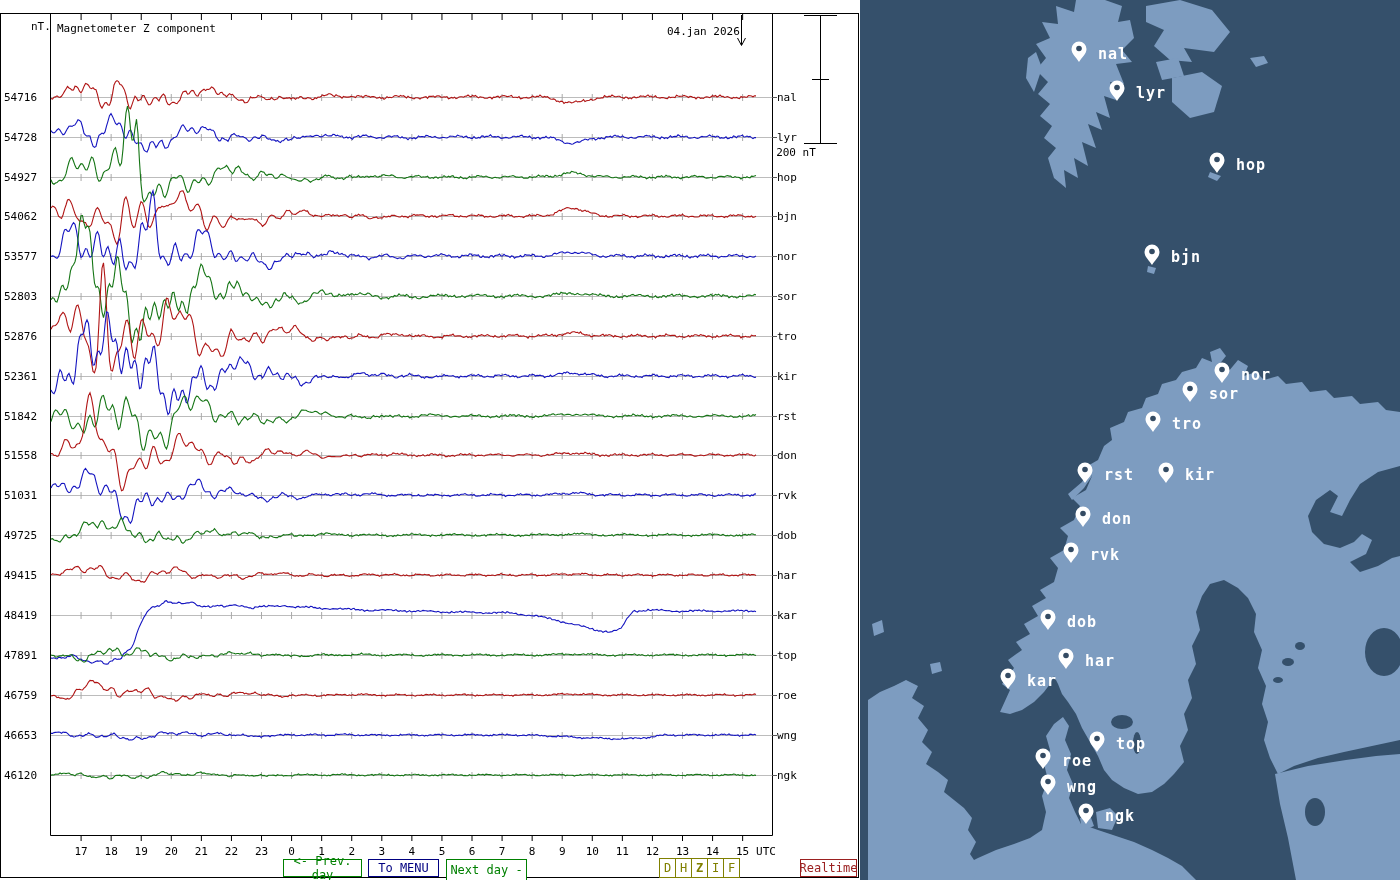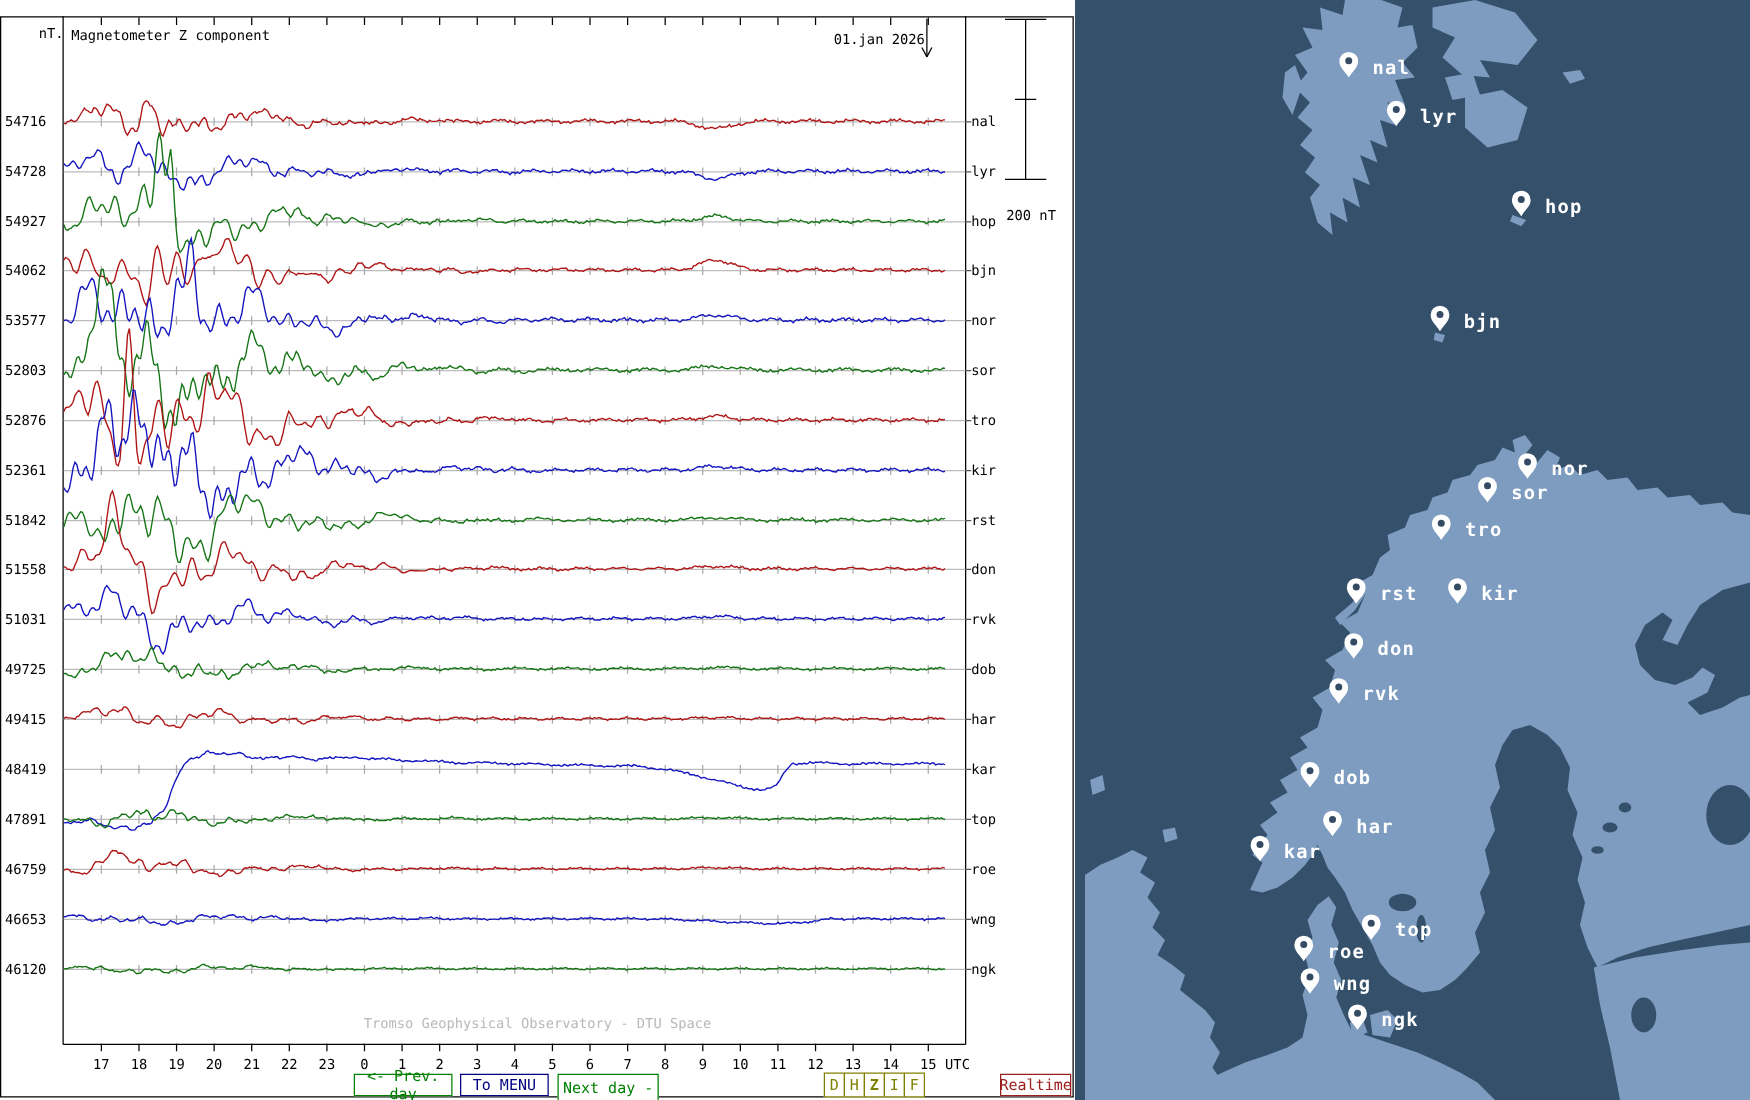--- a/index.html
+++ b/index.html
@@ -2,21 +2,21 @@
 <html><head>
 <meta charset="utf-8">
 <style>
   html,body{margin:0;padding:0;background:#fff;}
   #app{position:relative;width:1400px;height:880px;background:#ffffff;overflow:hidden;
        font-family:"DejaVu Sans Mono",monospace;}
   .lbl{position:absolute;font-size:11px;color:#000;white-space:pre;line-height:12px;}
   #chart-title{left:57px;top:3px;margin-top:20px;}
   #y-unit{left:17px;top:21px;margin-left:14px;}
   #date-label{left:667px;top:26px;}
-  #scalebar-label{left:805px;top:147px;width:64px;margin-top:20px;}
+  #scalebar-label{left:764px;top:147px;width:64px;text-align:center;}
   #footer-credit{left:0;top:813px;width:860px;text-align:center;color:#b9b9b9;}
   .btn{position:absolute;background:#fff;border:1px solid;font-family:"DejaVu Sans Mono",monospace;
        font-size:12px;padding:0;display:flex;align-items:center;justify-content:center;cursor:pointer;box-sizing:border-box;}
   #btn-prev{left:283px;top:859px;width:79px;height:18px;}
   #btn-menu{left:368px;top:859px;width:71px;height:18px;}
   #btn-next{left:446px;top:859px;width:81px;height:36px;}
   #btn-realtime{left:800px;top:859px;width:57px;height:18px;text-align:right;}
   #comp-group{position:absolute;left:660px;top:858px;display:flex;}
   .comp-btn{width:17px;height:20px;border:1px solid;background:#fff;margin-left:-1px;
             font-family:"DejaVu Sans Mono",monospace;font-size:12px;display:flex;
@@ -618,23 +618,22 @@
       <polyline points="51.0,574.9 52.5,573.8 54.0,574.2 55.5,574.3 57.0,574.5 58.5,574.7 60.0,575.3 61.5,573.3 63.0,573.0 64.5,570.9 66.0,569.7 67.5,569.3 69.0,569.7 70.5,569.1 72.0,569.8 73.5,568.2 75.0,567.1 76.5,566.6 78.0,566.4 79.5,567.9 81.0,570.5 82.5,571.8 84.0,572.6 85.5,572.4 87.0,569.8 88.5,569.0 90.0,567.9 91.5,568.0 93.0,568.7 94.5,569.6 96.0,568.1 97.5,568.0 99.0,565.7 100.5,565.5 102.0,566.7 103.5,569.2 105.0,572.1 106.5,576.0 108.0,577.0 109.5,578.1 111.0,578.1 112.5,577.3 114.0,577.7 115.5,578.4 117.0,578.6 118.5,579.2 120.0,578.7 121.5,576.4 123.0,575.4 124.5,573.1 126.0,572.5 127.5,573.3 129.0,575.1 130.5,576.6 132.0,579.7 133.5,579.9 135.0,580.8 136.5,580.6 138.0,580.3 139.5,580.4 141.0,581.8 142.5,581.6 144.0,582.3 145.5,581.1 147.0,578.2 148.5,575.8 150.0,573.1 151.5,571.6 153.0,572.1 154.5,573.0 156.0,573.4 157.5,574.5 159.0,572.7 160.5,571.9 162.0,571.0 163.5,571.0 165.0,571.5 166.5,573.5 168.0,572.8 169.5,572.9 171.0,570.8 172.5,568.5 174.0,567.1 175.5,567.0 177.0,567.0 178.5,569.2 180.0,570.0 181.5,570.5 183.0,571.4 184.5,571.2 186.0,572.0 187.5,573.8 189.0,575.3 190.5,576.8 192.0,578.6 193.5,577.8 195.0,578.1 196.5,577.0 198.0,576.0 199.5,575.3 201.0,575.6 202.5,574.4 204.0,575.6 205.5,575.0 207.0,575.1 208.5,575.2 210.0,575.2 211.5,574.8 213.0,576.2 214.5,576.3 216.0,577.3 217.5,578.5 219.0,578.0 220.5,577.8 222.0,576.9 223.5,575.5 225.0,574.8 226.5,575.3 228.0,574.6 229.5,576.0 231.0,575.5 232.5,575.3 234.0,574.8 235.5,575.0 237.0,574.7 238.5,577.0 240.0,577.5 241.5,578.9 243.0,579.3 244.5,578.6 246.0,577.4 247.5,577.2 249.0,576.1 250.5,576.4 252.0,576.6 253.5,575.5 255.0,575.2 256.5,573.9 258.0,572.7 259.5,572.5 261.0,573.0 262.5,572.8 264.0,574.5 265.5,574.0 267.0,574.4 268.5,574.3 270.0,574.3 271.5,573.8 273.0,574.9 274.5,573.8 276.0,574.3 277.5,573.8 279.0,573.2 280.5,573.0 282.0,573.2 283.5,572.5 285.0,573.1 286.5,573.1 288.0,572.9 289.5,574.2 291.0,574.5 292.5,575.2 294.0,576.0 295.5,576.1 297.0,575.5 298.5,576.4 300.0,575.3 301.5,576.1 303.0,576.1 304.5,575.9 306.0,575.2 307.5,575.2 309.0,573.4 310.5,574.0 312.0,573.8 313.5,574.2 315.0,575.1 316.5,575.4 318.0,574.8 319.5,575.3 321.0,575.0 322.5,575.1 324.0,576.4 325.5,576.2 327.0,576.6 328.5,576.4 330.0,575.5 331.5,574.7 333.0,575.3 334.5,574.2 336.0,575.3 337.5,575.0 339.0,574.9 340.5,574.6 342.0,574.9 343.5,574.2 345.0,575.7 346.5,575.6 348.0,576.0 349.5,576.5 351.0,576.0 352.5,575.6 354.0,576.1 355.5,575.5 357.0,575.6 358.5,575.8 360.0,574.5 361.5,574.6 363.0,574.0 364.5,573.7 366.0,574.0 367.5,574.7 369.0,573.8 370.5,574.9 372.0,574.1 373.5,574.4 375.0,574.8 376.5,575.4 378.0,575.2 379.5,576.4 381.0,575.2 382.5,575.1 384.0,574.9 385.5,574.4 387.0,574.6 388.5,575.1 390.0,574.5 391.5,574.5 393.0,574.4 394.5,573.4 396.0,574.4 397.5,574.4 399.0,575.0 400.5,575.6 402.0,575.8 403.5,574.9 405.0,575.9 406.5,574.9 408.0,575.7 409.5,575.9 411.0,575.8 412.5,575.2 414.0,575.4 415.5,573.9 417.0,574.4 418.5,574.4 420.0,574.2 421.5,574.8 423.0,574.9 424.5,574.3 426.0,574.7 427.5,574.9 429.0,574.7 430.5,576.2 432.0,575.7 433.5,576.0 435.0,575.8 436.5,575.4 438.0,574.8 439.5,575.8 441.0,574.7 442.5,575.5 444.0,574.9 445.5,574.4 447.0,574.0 448.5,574.5 450.0,573.9 451.5,575.2 453.0,575.2 454.5,575.1 456.0,575.5 457.5,575.1 459.0,575.0 460.5,575.8 462.0,575.8 463.5,575.7 465.0,576.2 466.5,574.7 468.0,574.8 469.5,574.4 471.0,574.3 472.5,574.4 474.0,575.2 475.5,574.0 477.0,574.8 478.5,574.1 480.0,574.2 481.5,574.8 483.0,575.5 484.5,575.3 486.0,576.3 487.5,575.4 489.0,575.2 490.5,575.5 492.0,575.1 493.5,575.3 495.0,575.7 496.5,575.0 498.0,574.5 499.5,574.6 501.0,573.4 502.5,574.5 504.0,574.5 505.5,574.8 507.0,575.0 508.5,575.3 510.0,574.3 511.5,575.6 513.0,575.0 514.5,575.8 516.0,576.1 517.5,576.0 519.0,575.2 520.5,575.5 522.0,574.3 523.5,574.7 525.0,575.0 526.5,574.5 528.0,574.8 529.5,574.5 531.0,573.9 532.5,574.2 534.0,574.8 535.5,574.5 537.0,576.0 538.5,575.4 540.0,575.5 541.5,575.4 543.0,575.4 544.5,574.8 546.0,576.1 547.5,575.1 549.0,575.4 550.5,574.9 552.0,574.1 553.5,573.7 555.0,574.2 556.5,573.5 558.0,574.4 559.5,574.4 561.0,573.8 562.5,574.2 564.0,573.9 565.5,574.0 567.0,574.8 568.5,575.1 570.0,574.6 571.5,575.3 573.0,573.9 574.5,574.1 576.0,574.0 577.5,574.0 579.0,573.8 580.5,574.6 582.0,573.2 583.5,573.8 585.0,573.4 586.5,573.5 588.0,574.3 589.5,575.0 591.0,574.7 592.5,575.5 594.0,575.0 595.5,574.8 597.0,575.6 598.5,575.3 600.0,575.7 601.5,575.8 603.0,575.2 604.5,574.4 606.0,574.8 607.5,573.7 609.0,574.7 610.5,574.6 612.0,574.7 613.5,574.5 615.0,574.9 616.5,573.9 618.0,575.3 619.5,575.1 621.0,575.7 622.5,576.1 624.0,575.9 625.5,575.1 627.0,575.6 628.5,574.9 630.0,575.0 631.5,575.6 633.0,574.7 634.5,574.8 636.0,574.4 637.5,573.8 639.0,574.0 640.5,574.9 642.0,574.3 643.5,575.7 645.0,575.1 646.5,575.1 648.0,575.1 649.5,575.5 651.0,575.1 652.5,576.5 654.0,575.6 655.5,575.6 657.0,575.2 658.5,574.5 660.0,574.2 661.5,574.9 663.0,574.3 664.5,574.8 666.0,574.9 667.5,573.9 669.0,574.5 670.5,574.5 672.0,574.8 673.5,575.6 675.0,576.1 676.5,575.3 678.0,576.1 679.5,574.9 681.0,575.3 682.5,575.4 684.0,575.5 685.5,575.0 687.0,575.5 688.5,574.0 690.0,574.3 691.5,574.1 693.0,574.1 694.5,574.7 696.0,575.2 697.5,574.7 699.0,575.1 700.5,575.0 702.0,574.7 703.5,575.9 705.0,575.7 706.5,576.0 708.0,575.9 709.5,575.4 711.0,574.5 712.5,575.2 714.0,574.1 715.5,575.0 717.0,574.8 718.5,574.6 720.0,574.1 721.5,574.6 723.0,573.7 724.5,575.0 726.0,575.2 727.5,575.4 729.0,575.9 730.5,575.6 732.0,575.0 733.5,575.6 735.0,575.4 736.5,575.3 738.0,576.1 739.5,574.9 741.0,574.8 742.5,574.4 744.0,574.0 745.5,574.0 747.0,575.1 748.5,574.2 750.0,575.3 751.5,574.6 753.0,574.6 754.5,574.8 756.0,575.6" fill="none" stroke="#b01515" stroke-width="1.1"></polyline>
       <polyline points="51.0,658.1 52.5,658.3 54.0,657.8 55.5,658.5 57.0,658.8 58.5,657.3 60.0,657.4 61.5,658.1 63.0,657.6 64.5,658.2 66.0,657.9 67.5,656.2 69.0,656.6 70.5,656.3 72.0,654.5 73.5,654.9 75.0,655.7 76.5,656.4 78.0,658.5 79.5,659.2 81.0,659.1 82.5,660.3 84.0,660.8 85.5,660.6 87.0,660.9 88.5,661.2 90.0,662.3 91.5,663.1 93.0,662.7 94.5,662.1 96.0,661.3 97.5,660.9 99.0,661.3 100.5,660.8 102.0,661.4 103.5,663.5 105.0,664.0 106.5,664.1 108.0,663.9 109.5,661.8 111.0,661.0 112.5,660.9 114.0,659.0 115.5,658.6 117.0,659.5 118.5,659.0 120.0,659.2 121.5,658.3 123.0,654.5 124.5,653.0 126.0,652.2 127.5,650.4 129.0,649.7 130.5,649.0 132.0,646.7 133.5,643.9 135.0,639.6 136.5,634.3 138.0,630.1 139.5,626.4 141.0,623.3 142.5,620.3 144.0,617.1 145.5,614.9 147.0,612.1 148.5,610.3 150.0,609.1 151.5,607.5 153.0,606.5 154.5,607.1 156.0,606.4 157.5,605.7 159.0,606.4 160.5,605.2 162.0,603.7 163.5,603.1 165.0,601.1 166.5,600.7 168.0,602.3 169.5,602.0 171.0,602.1 172.5,603.3 174.0,603.0 175.5,603.2 177.0,603.3 178.5,602.2 180.0,602.5 181.5,603.6 183.0,603.6 184.5,603.5 186.0,603.1 187.5,602.8 189.0,602.9 190.5,602.2 192.0,602.0 193.5,602.6 195.0,603.4 196.5,605.1 198.0,605.9 199.5,605.5 201.0,606.5 202.5,606.9 204.0,606.2 205.5,606.6 207.0,606.3 208.5,605.9 210.0,607.5 211.5,607.1 213.0,605.8 214.5,606.3 216.0,605.9 217.5,605.3 219.0,606.0 220.5,605.4 222.0,605.4 223.5,607.0 225.0,606.9 226.5,606.1 228.0,606.0 229.5,605.4 231.0,605.4 232.5,605.3 234.0,604.7 235.5,604.9 237.0,605.6 238.5,606.0 240.0,606.3 241.5,605.6 243.0,606.0 244.5,607.0 246.0,606.9 247.5,607.3 249.0,607.9 250.5,607.7 252.0,608.7 253.5,608.7 255.0,606.9 256.5,607.0 258.0,607.2 259.5,606.2 261.0,606.6 262.5,606.4 264.0,605.5 265.5,606.7 267.0,606.8 268.5,605.4 270.0,605.7 271.5,605.9 273.0,605.7 274.5,606.4 276.0,606.0 277.5,605.7 279.0,606.5 280.5,606.5 282.0,606.0 283.5,605.7 285.0,605.6 286.5,606.4 288.0,606.7 289.5,606.5 291.0,606.9 292.5,606.9 294.0,607.3 295.5,607.8 297.0,606.6 298.5,606.4 300.0,607.5 301.5,607.0 303.0,606.9 304.5,607.2 306.0,606.2 307.5,606.9 309.0,607.6 310.5,606.3 312.0,606.5 313.5,607.6 315.0,607.4 316.5,608.1 318.0,608.4 319.5,607.7 321.0,608.7 322.5,609.3 324.0,608.5 325.5,608.6 327.0,608.8 328.5,609.0 330.0,609.5 331.5,609.0 333.0,608.6 334.5,608.9 336.0,608.9 337.5,609.1 339.0,608.6 340.5,608.1 342.0,609.1 343.5,609.1 345.0,608.5 346.5,608.9 348.0,608.4 349.5,608.5 351.0,609.6 352.5,608.7 354.0,608.3 355.5,609.8 357.0,609.6 358.5,609.6 360.0,610.3 361.5,609.6 363.0,610.1 364.5,611.3 366.0,610.5 367.5,610.2 369.0,611.0 370.5,610.8 372.0,611.0 373.5,610.9 375.0,609.9 376.5,610.2 378.0,610.5 379.5,610.1 381.0,609.8 382.5,609.5 384.0,609.9 385.5,610.3 387.0,609.6 388.5,609.6 390.0,609.8 391.5,609.8 393.0,610.7 394.5,610.4 396.0,609.6 397.5,610.9 399.0,611.3 400.5,610.6 402.0,611.2 403.5,610.9 405.0,610.7 406.5,612.1 408.0,611.6 409.5,610.6 411.0,611.7 412.5,611.6 414.0,611.2 415.5,611.6 417.0,610.7 418.5,610.6 420.0,611.5 421.5,611.0 423.0,610.4 424.5,610.6 426.0,610.7 427.5,611.1 429.0,611.0 430.5,610.6 432.0,611.0 433.5,611.4 435.0,611.8 436.5,611.9 438.0,611.3 439.5,611.9 441.0,612.8 442.5,612.1 444.0,612.2 445.5,612.5 447.0,612.0 448.5,612.9 450.0,612.9 451.5,611.5 453.0,612.2 454.5,612.7 456.0,611.8 457.5,612.1 459.0,611.8 460.5,611.1 462.0,612.3 463.5,612.1 465.0,611.0 466.5,611.6 468.0,611.9 469.5,611.9 471.0,612.3 472.5,611.8 474.0,612.0 475.5,612.8 477.0,612.9 478.5,612.8 480.0,612.6 481.5,612.8 483.0,613.7 484.5,613.3 486.0,612.8 487.5,613.2 489.0,612.9 490.5,613.2 492.0,613.5 493.5,612.2 495.0,612.3 496.5,613.3 498.0,612.3 499.5,612.2 501.0,612.5 502.5,611.7 504.0,612.5 505.5,613.1 507.0,611.7 508.5,612.2 510.0,613.1 511.5,612.8 513.0,613.3 514.5,613.5 516.0,613.2 517.5,614.4 519.0,614.9 520.5,614.4 522.0,614.6 523.5,615.0 525.0,615.5 526.5,615.7 528.0,615.2 529.5,615.3 531.0,615.7 532.5,615.7 534.0,616.1 535.5,615.4 537.0,615.3 538.5,616.7 540.0,616.5 541.5,616.1 543.0,617.0 544.5,616.9 546.0,617.4 547.5,618.7 549.0,617.9 550.5,618.0 552.0,619.8 553.5,619.7 555.0,619.8 556.5,620.7 558.0,620.4 559.5,621.4 561.0,622.6 562.5,621.9 564.0,622.1 565.5,623.1 567.0,623.3 568.5,623.7 570.0,623.7 571.5,623.5 573.0,624.3 574.5,624.7 576.0,624.7 577.5,624.8 579.0,624.8 580.5,625.8 582.0,626.4 583.5,625.9 585.0,626.6 586.5,627.3 588.0,627.5 589.5,628.8 591.0,628.7 592.5,628.3 594.0,630.2 595.5,630.7 597.0,630.1 598.5,631.1 600.0,630.9 601.5,631.0 603.0,632.3 604.5,631.6 606.0,631.0 607.5,632.2 609.0,632.2 610.5,631.9 612.0,631.8 613.5,630.6 615.0,630.3 616.5,630.5 618.0,629.4 619.5,628.5 621.0,628.2 622.5,626.0 624.0,623.9 625.5,620.9 627.0,618.3 628.5,616.9 630.0,615.0 631.5,613.3 633.0,611.4 634.5,610.5 636.0,611.4 637.5,612.0 639.0,610.8 640.5,611.0 642.0,611.2 643.5,610.5 645.0,611.2 646.5,610.8 648.0,609.3 649.5,610.2 651.0,610.6 652.5,609.6 654.0,610.0 655.5,609.7 657.0,609.4 658.5,610.5 660.0,610.1 661.5,609.4 663.0,610.1 664.5,610.5 666.0,610.6 667.5,610.8 669.0,610.5 670.5,611.0 672.0,611.6 673.5,611.5 675.0,611.5 676.5,611.1 678.0,611.5 679.5,612.3 681.0,611.5 682.5,611.0 684.0,611.6 685.5,611.2 687.0,611.4 688.5,611.5 690.0,610.1 691.5,610.5 693.0,611.5 694.5,610.3 696.0,610.2 697.5,610.6 699.0,609.9 700.5,610.8 702.0,611.1 703.5,609.8 705.0,610.5 706.5,611.3 708.0,610.9 709.5,611.2 711.0,611.1 712.5,611.0 714.0,611.9 715.5,611.8 717.0,611.3 718.5,611.4 720.0,611.5 721.5,611.9 723.0,611.6 724.5,610.8 726.0,611.1 727.5,611.2 729.0,610.9 730.5,611.1 732.0,610.2 733.5,610.0 735.0,611.2 736.5,610.5 738.0,609.8 739.5,610.7 741.0,610.3 742.5,610.6 744.0,611.4 745.5,610.3 747.0,610.4 748.5,611.9 750.0,611.3 751.5,611.1 753.0,611.6 754.5,611.1 756.0,611.8" fill="none" stroke="#1515c0" stroke-width="1.1"></polyline>
       <polyline points="51.0,654.9 52.5,655.4 54.0,655.5 55.5,657.1 57.0,657.0 58.5,656.3 60.0,655.9 61.5,655.9 63.0,654.9 64.5,656.2 66.0,655.6 67.5,655.8 69.0,655.5 70.5,654.8 72.0,654.8 73.5,657.3 75.0,658.9 76.5,660.6 78.0,660.8 79.5,659.4 81.0,660.1 82.5,661.4 84.0,662.2 85.5,661.6 87.0,659.4 88.5,655.6 90.0,655.1 91.5,654.1 93.0,654.5 94.5,654.2 96.0,653.0 97.5,651.2 99.0,651.5 100.5,651.3 102.0,652.8 103.5,654.2 105.0,653.3 106.5,651.8 108.0,649.7 109.5,648.5 111.0,649.5 112.5,651.3 114.0,650.3 115.5,649.8 117.0,648.0 118.5,649.0 120.0,652.1 121.5,655.2 123.0,655.8 124.5,656.0 126.0,654.1 127.5,654.1 129.0,655.0 130.5,654.7 132.0,654.1 133.5,652.3 135.0,649.5 136.5,647.8 138.0,648.0 139.5,648.3 141.0,650.9 142.5,651.0 144.0,650.6 145.5,650.3 147.0,651.6 148.5,653.3 150.0,656.5 151.5,655.9 153.0,654.6 154.5,653.5 156.0,653.2 157.5,654.8 159.0,656.5 160.5,656.3 162.0,655.8 163.5,656.3 165.0,656.2 166.5,658.8 168.0,659.9 169.5,660.8 171.0,660.9 172.5,660.2 174.0,658.2 175.5,658.6 177.0,658.0 178.5,658.3 180.0,657.7 181.5,655.5 183.0,653.9 184.5,654.4 186.0,655.4 187.5,656.9 189.0,657.7 190.5,656.0 192.0,656.5 193.5,656.8 195.0,657.8 196.5,658.4 198.0,658.2 199.5,656.3 201.0,656.4 202.5,655.2 204.0,655.2 205.5,655.7 207.0,655.8 208.5,655.7 210.0,655.8 211.5,654.8 213.0,655.1 214.5,656.7 216.0,656.7 217.5,657.0 219.0,655.4 220.5,653.9 222.0,653.7 223.5,654.6 225.0,653.7 226.5,653.9 228.0,652.0 229.5,651.6 231.0,652.4 232.5,653.0 234.0,653.2 235.5,654.0 237.0,653.5 238.5,653.5 240.0,654.1 241.5,653.2 243.0,654.0 244.5,654.2 246.0,653.9 247.5,653.1 249.0,653.0 250.5,652.0 252.0,654.0 253.5,654.4 255.0,654.4 256.5,654.2 258.0,654.1 259.5,654.4 261.0,656.2 262.5,656.0 264.0,655.4 265.5,655.5 267.0,654.5 268.5,655.0 270.0,655.0 271.5,654.5 273.0,654.3 274.5,655.0 276.0,653.9 277.5,654.8 279.0,654.3 280.5,654.7 282.0,655.6 283.5,656.0 285.0,654.9 286.5,655.3 288.0,654.9 289.5,655.5 291.0,656.5 292.5,655.4 294.0,655.0 295.5,655.2 297.0,655.5 298.5,656.0 300.0,656.8 301.5,655.5 303.0,656.5 304.5,656.4 306.0,656.5 307.5,656.4 309.0,656.4 310.5,655.6 312.0,656.4 313.5,655.5 315.0,654.7 316.5,654.8 318.0,654.4 319.5,654.8 321.0,655.0 322.5,654.1 324.0,653.6 325.5,654.8 327.0,654.4 328.5,655.5 330.0,654.8 331.5,654.4 333.0,654.7 334.5,655.6 336.0,654.9 337.5,655.6 339.0,654.9 340.5,655.0 342.0,655.8 343.5,655.4 345.0,655.1 346.5,655.4 348.0,655.4 349.5,655.3 351.0,655.9 352.5,654.2 354.0,654.7 355.5,654.7 357.0,654.8 358.5,654.4 360.0,654.2 361.5,653.0 363.0,654.3 364.5,654.2 366.0,654.0 367.5,654.2 369.0,653.9 370.5,654.3 372.0,655.3 373.5,655.1 375.0,654.6 376.5,655.6 378.0,655.1 379.5,656.0 381.0,655.7 382.5,655.2 384.0,655.2 385.5,656.2 387.0,655.2 388.5,655.7 390.0,654.8 391.5,654.6 393.0,655.4 394.5,655.3 396.0,654.5 397.5,654.6 399.0,654.3 400.5,654.3 402.0,655.3 403.5,654.1 405.0,654.3 406.5,654.4 408.0,654.8 409.5,654.8 411.0,655.4 412.5,654.2 414.0,655.5 415.5,655.7 417.0,655.7 418.5,655.8 420.0,655.6 421.5,655.4 423.0,656.4 424.5,656.0 426.0,655.1 427.5,655.6 429.0,654.8 430.5,655.5 432.0,655.4 433.5,654.6 435.0,654.0 436.5,655.0 438.0,654.2 439.5,655.0 441.0,654.3 442.5,653.9 444.0,654.5 445.5,655.1 447.0,654.5 448.5,654.9 450.0,654.7 451.5,654.8 453.0,656.0 454.5,655.2 456.0,655.2 457.5,655.3 459.0,655.6 460.5,655.6 462.0,656.3 463.5,654.7 465.0,655.3 466.5,655.4 468.0,655.3 469.5,655.1 471.0,654.8 472.5,653.9 474.0,654.9 475.5,654.8 477.0,654.1 478.5,654.5 480.0,653.9 481.5,654.5 483.0,655.0 484.5,654.7 486.0,654.1 487.5,655.3 489.0,654.7 490.5,655.8 492.0,655.4 493.5,655.0 495.0,655.2 496.5,656.1 498.0,655.5 499.5,655.8 501.0,655.2 502.5,654.9 504.0,655.9 505.5,655.4 507.0,654.9 508.5,654.7 510.0,654.7 511.5,654.5 513.0,655.4 514.5,653.9 516.0,654.2 517.5,654.4 519.0,654.6 520.5,654.6 522.0,654.9 523.5,653.9 525.0,655.0 526.5,655.4 528.0,655.1 529.5,655.5 531.0,655.0 532.5,655.3 534.0,656.1 535.5,655.9 537.0,655.0 538.5,655.8 540.0,655.0 541.5,655.8 543.0,655.5 544.5,654.8 546.0,654.3 547.5,655.1 549.0,654.3 550.5,654.8 552.0,654.1 553.5,653.5 555.0,654.3 556.5,654.4 558.0,653.9 559.5,653.9 561.0,653.9 562.5,653.7 564.0,655.1 565.5,654.0 567.0,654.2 568.5,654.3 570.0,654.6 571.5,654.6 573.0,655.2 574.5,653.8 576.0,654.5 577.5,654.8 579.0,654.6 580.5,654.6 582.0,654.2 583.5,653.8 585.0,654.5 586.5,654.7 588.0,653.6 589.5,654.3 591.0,653.5 592.5,654.3 594.0,654.6 595.5,654.3 597.0,653.7 598.5,654.9 600.0,654.4 601.5,655.3 603.0,655.1 604.5,654.6 606.0,655.2 607.5,655.9 609.0,655.5 610.5,655.6 612.0,655.4 613.5,655.0 615.0,656.3 616.5,655.5 618.0,655.2 619.5,654.9 621.0,655.0 622.5,654.8 624.0,655.6 625.5,654.0 627.0,654.3 628.5,654.5 630.0,654.5 631.5,654.6 633.0,654.5 634.5,653.8 636.0,654.7 637.5,655.3 639.0,654.6 640.5,655.2 642.0,654.6 643.5,655.2 645.0,655.8 646.5,655.8 648.0,654.9 649.5,655.9 651.0,655.2 652.5,656.0 654.0,655.8 655.5,655.0 657.0,654.9 658.5,655.5 660.0,654.9 661.5,655.0 663.0,654.6 664.5,653.8 666.0,655.0 667.5,654.7 669.0,654.4 670.5,654.2 672.0,654.4 673.5,654.2 675.0,655.6 676.5,654.4 678.0,654.7 679.5,655.0 681.0,655.3 682.5,655.5 684.0,655.9 685.5,654.8 687.0,655.5 688.5,656.1 690.0,655.5 691.5,655.8 693.0,655.0 694.5,655.0 696.0,655.5 697.5,655.6 699.0,654.3 700.5,655.0 702.0,654.1 703.5,654.8 705.0,654.9 706.5,654.3 708.0,653.8 709.5,654.8 711.0,654.4 712.5,655.0 714.0,654.9 715.5,654.2 717.0,655.2 718.5,655.5 720.0,655.4 721.5,655.3 723.0,655.5 724.5,655.0 726.0,656.5 727.5,655.5 729.0,655.4 730.5,655.2 732.0,655.4 733.5,655.2 735.0,655.7 736.5,654.3 738.0,654.5 739.5,654.9 741.0,654.5 742.5,654.8 744.0,654.3 745.5,653.9 747.0,654.5 748.5,655.2 750.0,654.2 751.5,655.0 753.0,654.3 754.5,655.1 756.0,655.6" fill="none" stroke="#157515" stroke-width="1.1"></polyline>
       <polyline points="51.0,696.1 52.5,695.6 54.0,695.3 55.5,695.9 57.0,697.7 58.5,697.2 60.0,698.1 61.5,698.0 63.0,698.2 64.5,698.7 66.0,699.3 67.5,698.4 69.0,699.2 70.5,698.2 72.0,696.6 73.5,694.5 75.0,691.4 76.5,689.3 78.0,689.5 79.5,689.4 81.0,689.8 82.5,690.0 84.0,688.1 85.5,686.9 87.0,684.7 88.5,682.0 90.0,680.4 91.5,680.6 93.0,680.5 94.5,682.6 96.0,682.4 97.5,682.6 99.0,683.4 100.5,685.1 102.0,686.5 103.5,689.4 105.0,689.7 106.5,690.4 108.0,690.2 109.5,688.7 111.0,687.5 112.5,687.9 114.0,688.9 115.5,692.6 117.0,695.9 118.5,696.8 120.0,697.2 121.5,695.7 123.0,693.7 124.5,692.5 126.0,691.4 127.5,690.3 129.0,691.6 130.5,691.2 132.0,691.4 133.5,690.7 135.0,689.9 136.5,689.7 138.0,691.8 139.5,691.8 141.0,692.6 142.5,691.5 144.0,689.8 145.5,688.7 147.0,688.3 148.5,687.9 150.0,690.2 151.5,692.9 153.0,695.6 154.5,698.2 156.0,697.9 157.5,696.9 159.0,696.5 160.5,696.0 162.0,696.0 163.5,697.2 165.0,696.8 166.5,698.1 168.0,698.7 169.5,698.6 171.0,698.5 172.5,699.3 174.0,699.2 175.5,701.2 177.0,700.9 178.5,699.8 180.0,698.3 181.5,696.9 183.0,695.7 184.5,696.6 186.0,696.4 187.5,697.4 189.0,698.9 190.5,698.9 192.0,698.4 193.5,697.1 195.0,694.9 196.5,694.2 198.0,694.6 199.5,693.7 201.0,694.4 202.5,693.8 204.0,693.8 205.5,694.2 207.0,694.8 208.5,694.1 210.0,695.7 211.5,695.7 213.0,696.5 214.5,696.4 216.0,695.1 217.5,693.8 219.0,694.4 220.5,694.1 222.0,695.4 223.5,696.1 225.0,696.0 226.5,696.5 228.0,696.4 229.5,694.8 231.0,693.9 232.5,693.0 234.0,692.2 235.5,693.4 237.0,692.9 238.5,692.5 240.0,692.4 241.5,692.5 243.0,692.5 244.5,693.9 246.0,693.1 247.5,693.9 249.0,694.1 250.5,694.0 252.0,693.4 253.5,693.2 255.0,692.0 256.5,693.4 258.0,694.1 259.5,694.6 261.0,695.2 262.5,695.1 264.0,694.7 265.5,695.3 267.0,694.6 268.5,693.9 270.0,694.7 271.5,694.5 273.0,695.5 274.5,695.9 276.0,695.4 277.5,695.3 279.0,696.5 280.5,696.2 282.0,697.4 283.5,696.8 285.0,696.5 286.5,696.5 288.0,696.6 289.5,695.2 291.0,695.5 292.5,694.7 294.0,695.2 295.5,696.0 297.0,695.7 298.5,695.0 300.0,695.2 301.5,694.5 303.0,694.7 304.5,695.0 306.0,694.1 307.5,694.7 309.0,695.2 310.5,695.3 312.0,695.6 313.5,695.7 315.0,694.9 316.5,696.4 318.0,696.2 319.5,696.3 321.0,695.9 322.5,695.5 324.0,694.9 325.5,695.8 327.0,694.5 328.5,694.6 330.0,694.7 331.5,694.8 333.0,695.1 334.5,695.4 336.0,694.1 337.5,694.4 339.0,694.7 340.5,694.5 342.0,695.1 343.5,694.6 345.0,694.4 346.5,695.2 348.0,695.5 349.5,694.8 351.0,695.4 352.5,694.5 354.0,695.2 355.5,695.4 357.0,694.9 358.5,694.0 360.0,694.5 361.5,693.6 363.0,694.6 364.5,694.2 366.0,693.8 367.5,694.1 369.0,694.9 370.5,694.5 372.0,695.3 373.5,694.6 375.0,694.5 376.5,695.6 378.0,695.5 379.5,695.4 381.0,695.6 382.5,695.2 384.0,695.4 385.5,696.3 387.0,695.1 388.5,695.3 390.0,695.1 391.5,695.0 393.0,695.1 394.5,695.2 396.0,693.6 397.5,694.6 399.0,694.4 400.5,694.7 402.0,694.8 403.5,694.7 405.0,694.4 406.5,695.7 408.0,695.3 409.5,695.3 411.0,695.4 412.5,695.1 414.0,695.7 415.5,696.2 417.0,695.3 418.5,695.2 420.0,695.4 421.5,694.9 423.0,695.7 424.5,694.9 426.0,694.4 427.5,694.6 429.0,695.0 430.5,694.3 432.0,695.1 433.5,693.9 435.0,694.5 436.5,695.1 438.0,695.3 439.5,694.9 441.0,695.5 442.5,694.8 444.0,695.8 445.5,696.0 447.0,695.3 448.5,695.2 450.0,695.4 451.5,695.1 453.0,695.6 454.5,695.1 456.0,694.1 457.5,694.9 459.0,694.5 460.5,694.7 462.0,694.6 463.5,694.1 465.0,693.9 466.5,695.3 468.0,694.5 469.5,695.0 471.0,694.7 472.5,694.9 474.0,695.4 475.5,696.1 477.0,694.9 478.5,695.6 480.0,695.3 481.5,695.5 483.0,695.8 484.5,695.3 486.0,694.4 487.5,695.2 489.0,694.9 490.5,694.7 492.0,694.9 493.5,693.9 495.0,694.4 496.5,694.9 498.0,694.7 499.5,694.5 501.0,694.9 502.5,694.3 504.0,695.7 505.5,695.4 507.0,695.2 508.5,695.2 510.0,695.7 511.5,695.3 513.0,696.3 514.5,695.1 516.0,694.9 517.5,695.3 519.0,695.2 520.5,694.9 522.0,695.0 523.5,694.0 525.0,694.4 526.5,695.0 528.0,694.4 529.5,694.6 531.0,694.4 532.5,694.4 534.0,695.2 535.5,695.5 537.0,694.6 538.5,695.5 540.0,695.1 541.5,695.7 543.0,695.8 544.5,695.4 546.0,694.6 547.5,695.7 549.0,694.9 550.5,695.2 552.0,694.7 553.5,694.0 555.0,694.1 556.5,694.8 558.0,693.7 559.5,694.0 561.0,693.6 562.5,693.5 564.0,694.4 565.5,694.2 567.0,693.7 568.5,694.1 570.0,694.3 571.5,694.3 573.0,695.2 574.5,694.0 576.0,694.3 577.5,694.7 579.0,694.8 580.5,694.4 582.0,694.7 583.5,693.4 585.0,694.5 586.5,694.4 588.0,694.1 589.5,693.9 591.0,694.1 592.5,693.7 594.0,695.0 595.5,694.5 597.0,694.2 598.5,694.8 600.0,694.8 601.5,695.3 603.0,695.8 604.5,695.0 606.0,695.0 607.5,696.0 609.0,695.4 610.5,695.8 612.0,695.2 613.5,694.8 615.0,695.1 616.5,695.6 618.0,694.3 619.5,694.9 621.0,694.0 622.5,694.4 624.0,694.9 625.5,694.7 627.0,693.9 628.5,694.9 630.0,694.5 631.5,695.3 633.0,695.5 634.5,694.8 636.0,695.1 637.5,695.8 639.0,695.5 640.5,695.7 642.0,695.5 643.5,694.7 645.0,695.7 646.5,695.4 648.0,694.9 649.5,694.7 651.0,694.6 652.5,694.2 654.0,695.4 655.5,694.2 657.0,694.3 658.5,694.4 660.0,694.7 661.5,694.8 663.0,695.5 664.5,694.3 666.0,695.2 667.5,695.5 669.0,695.5 670.5,695.7 672.0,695.5 673.5,694.9 675.0,695.9 676.5,695.7 678.0,694.9 679.5,695.2 681.0,694.5 682.5,694.8 684.0,695.1 685.5,694.5 687.0,693.9 688.5,694.8 690.0,694.1 691.5,695.1 693.0,694.8 694.5,694.4 696.0,694.7 697.5,695.7 699.0,695.0 700.5,695.9 702.0,695.1 703.5,695.2 705.0,695.9 706.5,695.8 708.0,695.1 709.5,695.4 711.0,694.7 712.5,695.0 714.0,695.5 715.5,694.4 717.0,694.3 718.5,694.5 720.0,694.4 721.5,694.7 723.0,694.9 724.5,693.8 726.0,695.0 727.5,695.0 729.0,695.3 730.5,695.3 732.0,695.3 733.5,694.8 735.0,696.3 736.5,695.5 738.0,695.5 739.5,695.3 741.0,695.1 742.5,695.2 744.0,695.8 745.5,694.5 747.0,694.5 748.5,694.7 750.0,694.4 751.5,694.9 753.0,694.5 754.5,693.9 756.0,694.6" fill="none" stroke="#b01515" stroke-width="1.1"></polyline>
       <polyline points="51.0,733.4 52.5,733.4 54.0,732.6 55.5,732.4 57.0,732.3 58.5,732.0 60.0,732.3 61.5,733.3 63.0,732.0 64.5,732.4 66.0,732.3 67.5,733.3 69.0,734.9 70.5,736.1 72.0,735.9 73.5,737.0 75.0,736.7 76.5,736.0 78.0,736.0 79.5,735.0 81.0,735.6 82.5,736.3 84.0,735.9 85.5,734.6 87.0,734.3 88.5,732.8 90.0,733.8 91.5,734.3 93.0,734.8 94.5,736.2 96.0,737.4 97.5,737.1 99.0,736.9 100.5,735.9 102.0,735.1 103.5,736.6 105.0,736.5 106.5,736.6 108.0,736.1 109.5,735.2 111.0,734.0 112.5,734.2 114.0,733.0 115.5,734.4 117.0,736.2 118.5,737.4 120.0,738.5 121.5,738.2 123.0,737.4 124.5,738.0 126.0,738.9 127.5,738.7 129.0,740.2 130.5,739.8 132.0,740.0 133.5,739.3 135.0,737.8 136.5,736.4 138.0,737.4 139.5,737.7 141.0,738.9 142.5,739.4 144.0,738.4 145.5,738.4 147.0,737.9 148.5,737.0 150.0,736.6 151.5,737.1 153.0,736.5 154.5,737.3 156.0,735.3 157.5,733.6 159.0,732.5 160.5,732.0 162.0,731.8 163.5,732.8 165.0,732.5 166.5,733.0 168.0,734.0 169.5,732.9 171.0,733.0 172.5,732.8 174.0,733.4 175.5,734.4 177.0,735.2 178.5,733.7 180.0,733.9 181.5,732.8 183.0,732.2 184.5,732.2 186.0,731.8 187.5,732.1 189.0,733.6 190.5,733.8 192.0,733.3 193.5,733.9 195.0,733.2 196.5,734.7 198.0,735.6 199.5,735.8 201.0,735.9 202.5,736.7 204.0,735.5 205.5,735.6 207.0,734.2 208.5,733.3 210.0,734.1 211.5,734.1 213.0,733.7 214.5,733.4 216.0,732.9 217.5,732.4 219.0,733.7 220.5,732.8 222.0,733.7 223.5,734.5 225.0,735.2 226.5,735.4 228.0,735.5 229.5,734.2 231.0,734.9 232.5,735.4 234.0,735.0 235.5,735.6 237.0,735.0 238.5,735.0 240.0,735.3 241.5,735.0 243.0,734.0 244.5,735.3 246.0,735.2 247.5,736.3 249.0,736.4 250.5,735.8 252.0,735.8 253.5,736.5 255.0,736.1 256.5,736.3 258.0,736.5 259.5,736.1 261.0,737.3 262.5,736.6 264.0,735.9 265.5,735.7 267.0,736.0 268.5,735.7 270.0,736.8 271.5,735.6 273.0,735.6 274.5,736.0 276.0,735.4 277.5,735.0 279.0,734.8 280.5,734.4 282.0,734.9 283.5,735.6 285.0,734.2 286.5,734.6 288.0,734.3 289.5,734.6 291.0,734.9 292.5,735.1 294.0,734.4 295.5,735.8 297.0,735.7 298.5,735.5 300.0,735.5 301.5,734.8 303.0,735.2 304.5,735.7 306.0,735.1 307.5,734.5 309.0,735.0 310.5,734.0 312.0,734.9 313.5,734.2 315.0,733.8 316.5,734.3 318.0,735.1 319.5,734.7 321.0,735.2 322.5,734.8 324.0,734.8 325.5,736.0 327.0,735.4 328.5,735.3 330.0,735.4 331.5,735.4 333.0,735.2 334.5,735.6 336.0,733.9 337.5,734.4 339.0,734.5 340.5,734.3 342.0,734.2 343.5,734.0 345.0,733.6 346.5,734.5 348.0,734.7 349.5,733.9 351.0,734.8 352.5,734.6 354.0,735.4 355.5,735.7 357.0,735.3 358.5,734.8 360.0,735.9 361.5,735.3 363.0,735.6 364.5,735.3 366.0,734.7 367.5,735.3 369.0,735.4 370.5,734.5 372.0,734.4 373.5,734.7 375.0,734.3 376.5,735.5 378.0,734.5 379.5,734.5 381.0,734.9 382.5,735.3 384.0,735.0 385.5,735.6 387.0,734.8 388.5,735.5 390.0,736.2 391.5,735.4 393.0,735.5 394.5,735.3 396.0,735.3 397.5,735.5 399.0,735.6 400.5,734.2 402.0,735.1 403.5,734.7 405.0,734.8 406.5,734.6 408.0,734.2 409.5,734.1 411.0,735.3 412.5,734.8 414.0,734.6 415.5,735.1 417.0,734.7 418.5,735.7 420.0,735.7 421.5,735.2 423.0,735.2 424.5,736.1 426.0,735.3 427.5,735.9 429.0,735.0 430.5,734.7 432.0,735.3 433.5,735.2 435.0,734.4 436.5,734.6 438.0,734.3 439.5,734.4 441.0,735.3 442.5,734.0 444.0,734.5 445.5,734.8 447.0,735.2 448.5,735.2 450.0,735.5 451.5,734.6 453.0,735.8 454.5,735.9 456.0,735.3 457.5,735.5 459.0,735.1 460.5,735.2 462.0,735.6 463.5,735.0 465.0,734.0 466.5,735.0 468.0,734.3 469.5,734.8 471.0,734.4 472.5,734.1 474.0,734.3 475.5,735.3 477.0,734.6 478.5,734.9 480.0,735.0 481.5,734.9 483.0,736.0 484.5,735.6 486.0,735.1 487.5,735.4 489.0,735.8 490.5,735.2 492.0,735.9 493.5,734.4 495.0,734.8 496.5,735.2 498.0,734.8 499.5,734.3 501.0,734.5 502.5,734.1 504.0,734.8 505.5,735.1 507.0,734.0 508.5,734.9 510.0,734.9 511.5,735.3 513.0,735.4 514.5,735.4 516.0,734.7 517.5,736.2 519.0,735.6 520.5,735.5 522.0,735.4 523.5,735.0 525.0,735.4 526.5,735.7 528.0,734.8 529.5,734.5 531.0,735.2 532.5,734.6 534.0,735.5 535.5,734.8 537.0,734.6 538.5,735.3 540.0,736.0 541.5,735.3 543.0,736.0 544.5,735.6 546.0,736.1 547.5,737.0 549.0,736.3 550.5,736.2 552.0,736.6 553.5,736.6 555.0,736.6 556.5,736.9 558.0,735.5 559.5,736.5 561.0,736.5 562.5,736.2 564.0,736.0 565.5,736.1 567.0,735.8 568.5,737.0 570.0,736.8 571.5,736.2 573.0,737.2 574.5,737.1 576.0,737.8 577.5,737.9 579.0,737.6 580.5,737.5 582.0,738.8 583.5,737.9 585.0,738.3 586.5,737.9 588.0,737.7 589.5,738.2 591.0,738.3 592.5,737.3 594.0,737.6 595.5,737.7 597.0,737.5 598.5,738.3 600.0,737.3 601.5,737.6 603.0,738.3 604.5,738.7 606.0,738.2 607.5,739.0 609.0,738.2 610.5,739.3 612.0,739.6 613.5,738.9 615.0,739.0 616.5,739.2 618.0,739.1 619.5,739.3 621.0,739.0 622.5,737.9 624.0,739.1 625.5,738.6 627.0,738.6 628.5,738.2 630.0,737.9 631.5,737.8 633.0,738.8 634.5,737.8 636.0,737.8 637.5,738.2 639.0,738.0 640.5,738.6 642.0,738.3 643.5,737.6 645.0,737.8 646.5,738.5 648.0,737.4 649.5,737.8 651.0,736.7 652.5,736.7 654.0,736.9 655.5,736.4 657.0,735.3 658.5,735.6 660.0,735.1 661.5,735.2 663.0,735.5 664.5,734.1 666.0,734.6 667.5,735.1 669.0,735.2 670.5,735.1 672.0,735.5 673.5,734.7 675.0,736.1 676.5,735.7 678.0,735.3 679.5,735.3 681.0,735.3 682.5,735.2 684.0,735.6 685.5,734.7 687.0,734.1 688.5,735.1 690.0,734.4 691.5,734.8 693.0,734.3 694.5,734.2 696.0,734.5 697.5,735.5 699.0,734.4 700.5,735.0 702.0,735.0 703.5,735.2 705.0,736.0 706.5,735.4 708.0,735.0 709.5,735.6 711.0,735.8 712.5,735.2 714.0,735.6 715.5,734.3 717.0,735.0 718.5,735.2 720.0,734.7 721.5,734.1 723.0,734.6 724.5,734.1 726.0,735.0 727.5,734.8 729.0,734.0 730.5,735.0 732.0,735.1 733.5,735.3 735.0,735.4 736.5,735.3 738.0,734.9 739.5,736.4 741.0,735.4 742.5,735.4 744.0,735.2 745.5,735.1 747.0,735.2 748.5,735.4 750.0,734.2 751.5,734.4 753.0,734.9 754.5,734.3 756.0,734.9" fill="none" stroke="#1515c0" stroke-width="1.1"></polyline>
       <polyline points="51.0,775.1 52.5,774.9 54.0,775.0 55.5,774.1 57.0,774.3 58.5,774.1 60.0,773.0 61.5,773.8 63.0,773.2 64.5,773.3 66.0,773.6 67.5,773.3 69.0,773.1 70.5,774.2 72.0,774.6 73.5,775.1 75.0,775.9 76.5,774.2 78.0,773.9 79.5,773.2 81.0,773.0 82.5,774.1 84.0,775.2 85.5,775.5 87.0,776.2 88.5,776.5 90.0,775.9 91.5,777.3 93.0,776.9 94.5,777.2 96.0,777.7 97.5,777.2 99.0,776.9 100.5,776.8 102.0,776.0 103.5,775.4 105.0,776.3 106.5,776.1 108.0,778.0 109.5,779.0 111.0,778.7 112.5,778.4 114.0,776.9 115.5,775.4 117.0,775.2 118.5,775.4 120.0,775.1 121.5,776.3 123.0,775.3 124.5,775.1 126.0,775.7 127.5,775.6 129.0,776.7 130.5,777.8 132.0,778.1 133.5,778.1 135.0,778.5 136.5,777.0 138.0,776.9 139.5,776.1 141.0,775.3 142.5,776.3 144.0,776.8 145.5,777.6 147.0,778.3 148.5,777.9 150.0,776.4 151.5,776.3 153.0,775.0 154.5,774.9 156.0,775.4 157.5,774.0 159.0,773.6 160.5,772.4 162.0,771.5 163.5,771.6 165.0,772.7 166.5,772.7 168.0,774.0 169.5,774.4 171.0,773.9 172.5,774.7 174.0,773.9 175.5,773.6 177.0,773.6 178.5,773.6 180.0,773.7 181.5,775.1 183.0,775.0 184.5,775.1 186.0,775.4 187.5,774.2 189.0,774.9 190.5,775.1 192.0,775.2 193.5,775.2 195.0,774.6 196.5,772.9 198.0,772.6 199.5,772.3 201.0,771.9 202.5,773.3 204.0,772.9 205.5,773.4 207.0,773.9 208.5,773.9 210.0,774.0 211.5,774.6 213.0,774.0 214.5,774.0 216.0,774.9 217.5,774.3 219.0,775.4 220.5,775.2 222.0,774.8 223.5,775.0 225.0,775.2 226.5,775.4 228.0,776.5 229.5,776.7 231.0,775.8 232.5,776.1 234.0,774.6 235.5,774.6 237.0,775.0 238.5,774.7 240.0,775.0 241.5,775.1 243.0,774.8 244.5,775.0 246.0,775.9 247.5,775.1 249.0,776.0 250.5,775.7 252.0,775.4 253.5,776.1 255.0,775.9 256.5,775.6 258.0,775.6 259.5,775.1 261.0,774.5 262.5,775.7 264.0,775.4 265.5,776.0 267.0,776.3 268.5,775.2 270.0,775.3 271.5,775.2 273.0,775.1 274.5,775.4 276.0,775.8 277.5,774.7 279.0,775.3 280.5,775.2 282.0,775.0 283.5,776.1 285.0,775.6 286.5,775.6 288.0,775.7 289.5,775.7 291.0,775.5 292.5,776.2 294.0,775.1 295.5,774.7 297.0,774.8 298.5,774.0 300.0,774.9 301.5,774.9 303.0,774.7 304.5,774.5 306.0,774.5 307.5,773.8 309.0,774.8 310.5,774.9 312.0,774.5 313.5,775.3 315.0,774.3 316.5,774.6 318.0,775.1 319.5,775.2 321.0,775.2 322.5,775.7 324.0,775.0 325.5,775.2 327.0,775.9 328.5,775.1 330.0,775.8 331.5,775.0 333.0,774.4 334.5,774.5 336.0,774.7 337.5,774.3 339.0,774.8 340.5,774.4 342.0,773.6 343.5,774.5 345.0,773.9 346.5,774.7 348.0,775.1 349.5,774.6 351.0,774.6 352.5,774.9 354.0,774.7 355.5,775.2 357.0,775.9 358.5,774.9 360.0,775.6 361.5,775.2 363.0,775.2 364.5,775.9 366.0,775.7 367.5,775.1 369.0,775.1 370.5,774.8 372.0,774.4 373.5,775.5 375.0,774.5 376.5,774.7 378.0,774.5 379.5,773.9 381.0,774.5 382.5,775.0 384.0,774.9 385.5,775.0 387.0,775.3 388.5,774.3 390.0,775.5 391.5,775.4 393.0,775.4 394.5,775.9 396.0,775.2 397.5,775.1 399.0,775.5 400.5,775.6 402.0,775.3 403.5,775.9 405.0,774.6 406.5,774.8 408.0,775.0 409.5,774.5 411.0,775.2 412.5,774.8 414.0,774.3 415.5,774.3 417.0,774.7 418.5,774.3 420.0,775.5 421.5,775.1 423.0,774.7 424.5,775.4 426.0,774.8 427.5,775.4 429.0,775.9 430.5,775.6 432.0,775.1 433.5,775.6 435.0,774.8 436.5,775.4 438.0,775.8 439.5,774.8 441.0,775.2 442.5,774.5 444.0,774.4 445.5,774.8 447.0,775.0 448.5,774.4 450.0,774.8 451.5,774.3 453.0,774.0 454.5,775.2 456.0,774.7 457.5,775.2 459.0,775.2 460.5,774.8 462.0,774.9 463.5,775.7 465.0,775.4 466.5,775.7 468.0,775.8 469.5,774.6 471.0,775.5 472.5,775.2 474.0,775.2 475.5,775.4 477.0,774.9 478.5,774.2 480.0,774.7 481.5,774.6 483.0,774.4 484.5,775.3 486.0,774.1 487.5,774.4 489.0,774.6 490.5,774.5 492.0,775.1 493.5,775.5 495.0,774.9 496.5,775.0 498.0,775.4 499.5,774.8 501.0,776.1 502.5,775.6 504.0,775.3 505.5,775.5 507.0,775.0 508.5,775.0 510.0,775.5 511.5,775.2 513.0,774.6 514.5,775.1 516.0,773.9 517.5,774.6 519.0,774.9 520.5,774.5 522.0,774.8 523.5,774.5 525.0,774.2 526.5,774.7 528.0,775.4 529.5,774.8 531.0,775.7 532.5,775.0 534.0,774.9 535.5,775.7 537.0,775.4 538.5,775.7 540.0,775.7 541.5,775.2 543.0,774.8 544.5,775.5 546.0,774.8 547.5,775.3 549.0,775.2 550.5,774.1 552.0,774.6 553.5,774.4 555.0,774.5 556.5,774.9 558.0,774.9 559.5,774.1 561.0,774.9 562.5,774.6 564.0,774.8 565.5,775.8 567.0,775.0 568.5,775.3 570.0,775.3 571.5,775.2 573.0,775.4 574.5,776.1 576.0,775.2 577.5,775.4 579.0,775.2 580.5,774.4 582.0,775.5 583.5,775.0 585.0,774.8 586.5,774.7 588.0,774.4 589.5,774.0 591.0,774.9 592.5,774.7 594.0,774.5 595.5,775.1 597.0,774.1 598.5,774.8 600.0,775.2 601.5,775.3 603.0,775.5 604.5,775.6 606.0,774.9 607.5,775.3 609.0,775.8 610.5,775.2 612.0,776.1 613.5,775.1 615.0,774.8 616.5,775.0 618.0,774.9 619.5,774.9 621.0,775.2 622.5,774.5 624.0,774.0 625.5,774.8 627.0,774.0 628.5,775.0 630.0,775.0 631.5,774.5 633.0,774.7 634.5,774.8 636.0,774.8 637.5,775.5 639.0,775.8 640.5,774.9 642.0,775.7 643.5,775.0 645.0,775.3 646.5,775.9 648.0,775.4 649.5,775.2 651.0,775.1 652.5,774.7 654.0,774.6 655.5,775.5 657.0,774.4 658.5,774.9 660.0,774.5 661.5,773.9 663.0,774.7 664.5,774.8 666.0,774.8 667.5,774.9 669.0,774.9 670.5,774.3 672.0,775.5 673.5,775.2 675.0,775.5 676.5,775.9 678.0,775.0 679.5,775.3 681.0,775.5 682.5,775.5 684.0,775.4 685.5,775.8 687.0,774.5 688.5,774.9 690.0,774.9 691.5,774.5 693.0,775.3 694.5,774.6 696.0,774.3 697.5,774.4 699.0,774.5 700.5,774.4 702.0,775.4 703.5,774.8 705.0,774.6 706.5,775.2 708.0,774.6 709.5,775.6 711.0,775.8 712.5,775.5 714.0,775.3 715.5,775.5 717.0,774.9 718.5,775.7 720.0,775.7 721.5,774.9 723.0,775.4 724.5,774.4 726.0,774.5 727.5,774.9 729.0,774.9 730.5,774.5 732.0,774.8 733.5,774.1 735.0,774.2 736.5,775.2 738.0,774.5 739.5,775.3 741.0,775.0 742.5,774.7 744.0,775.1 745.5,775.6 747.0,775.4 748.5,775.8 750.0,775.6 751.5,774.7 753.0,775.7 754.5,775.1 756.0,775.4" fill="none" stroke="#157515" stroke-width="1.1"></polyline>
     </svg>
 
   <div class="lbl" id="chart-title">Magnetometer Z component</div>
   <div class="lbl" id="y-unit">nT.</div>
-  <div class="lbl" id="date-label">01.jan 2026</div>
+  <div class="lbl" id="date-label">04.jan 2026</div>
   <div class="lbl" id="scalebar-label">200 nT</div>
-  <div class="lbl" id="footer-credit">Tromso Geophysical Observatory - DTU Space</div>
 
   <button class="btn" id="btn-prev" style="color: rgb(0, 128, 0); border-color: rgb(0, 128, 0);">&lt;- Prev. day</button>
   <button class="btn" id="btn-menu" style="color: rgb(0, 0, 128); border-color: rgb(0, 0, 128); text-align: center;">To MENU</button>
   <button class="btn" id="btn-next" style="color: rgb(0, 128, 0); border-color: rgb(0, 128, 0);">Next day -&gt;</button>
   <div id="comp-group">
       <button class="comp-btn" style="color: rgb(128, 128, 0); border-color: rgb(128, 128, 0);">D</button>
       <button class="comp-btn" style="color: rgb(128, 128, 0); border-color: rgb(128, 128, 0);">H</button>
       <button class="comp-btn active" style="color: rgb(128, 128, 0); border-color: rgb(128, 128, 0);">Z</button>
       <button class="comp-btn" style="color: rgb(128, 128, 0); border-color: rgb(128, 128, 0);">I</button>
       <button class="comp-btn" style="color: rgb(128, 128, 0); border-color: rgb(128, 128, 0);">F</button>

